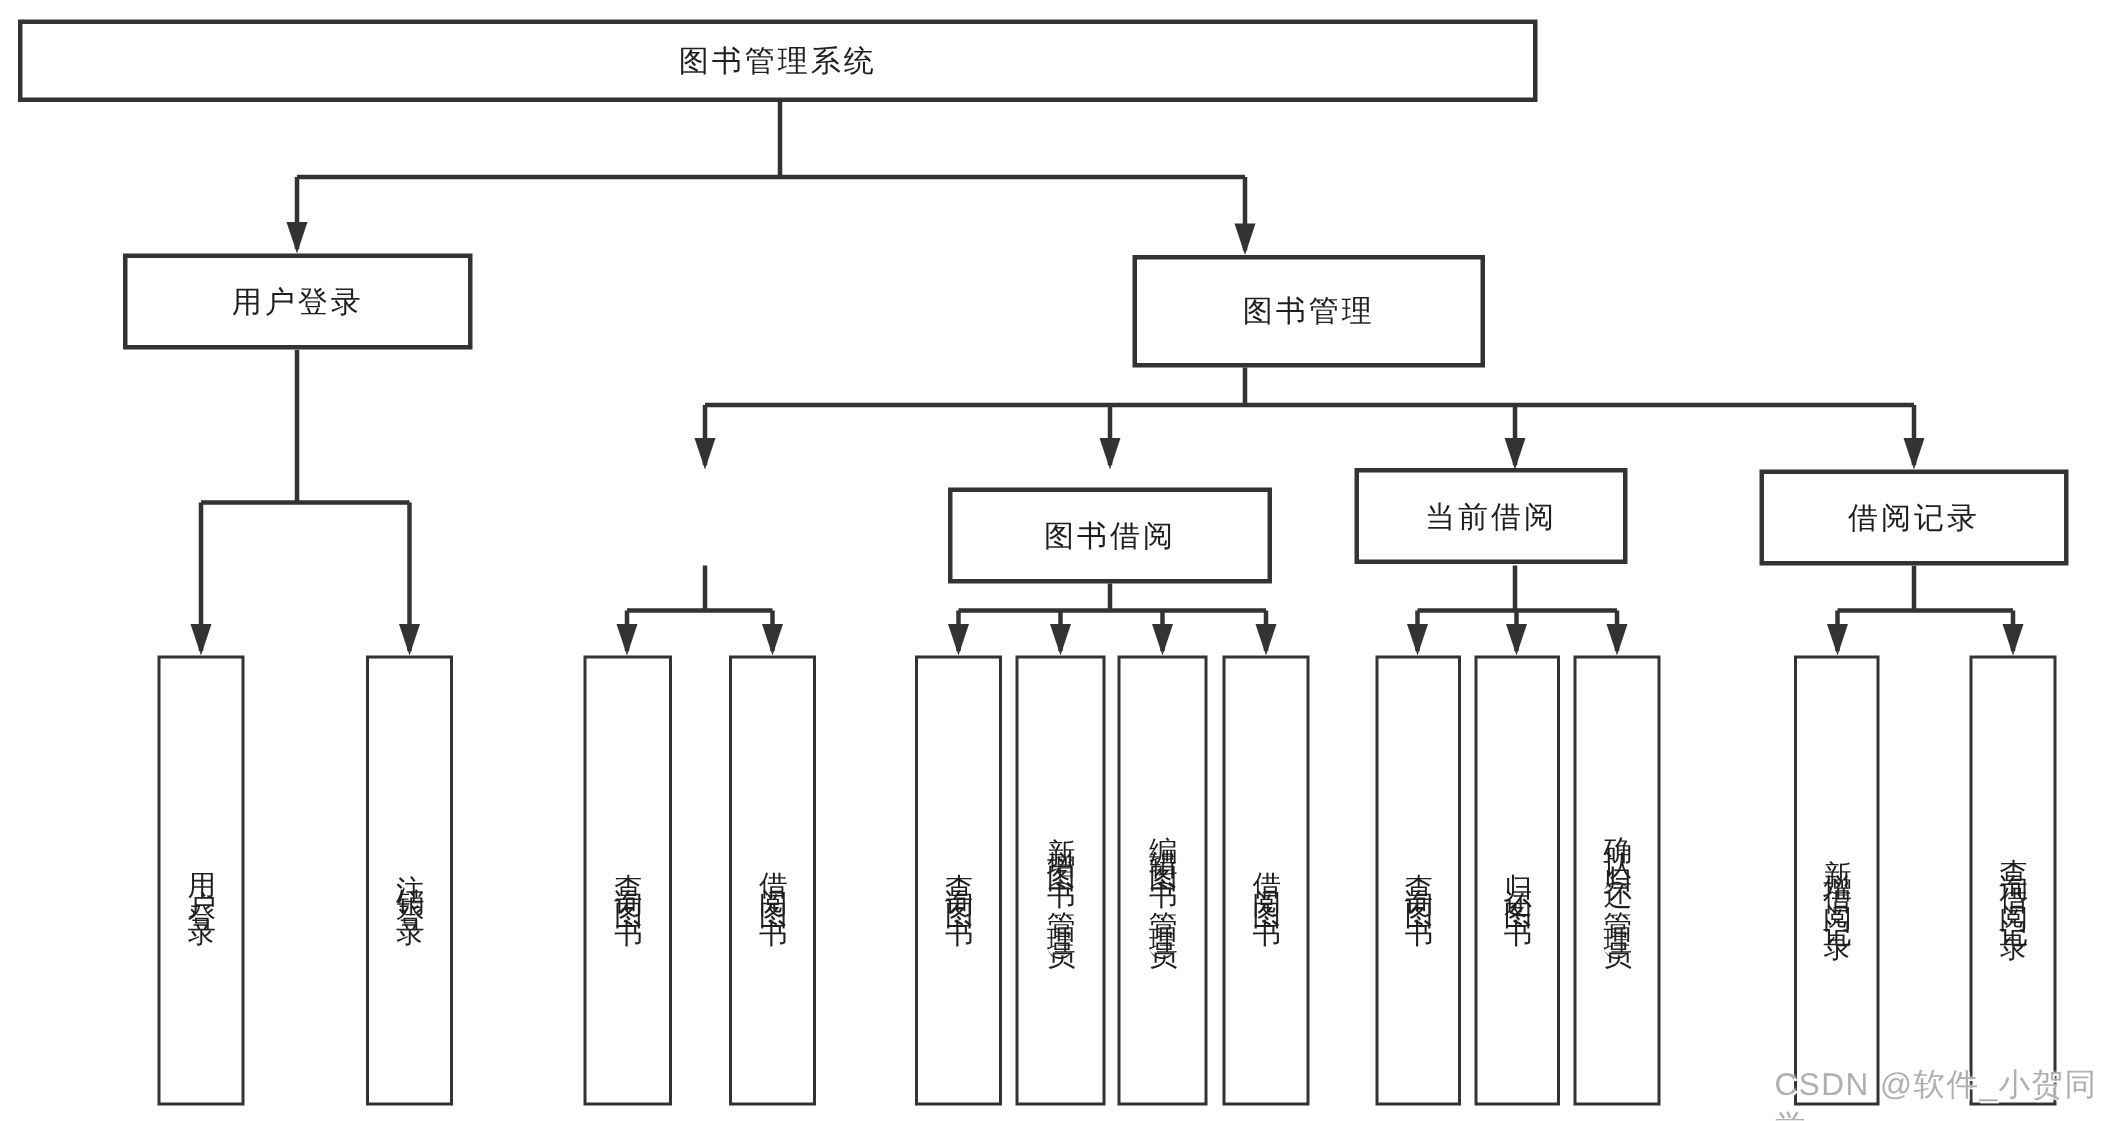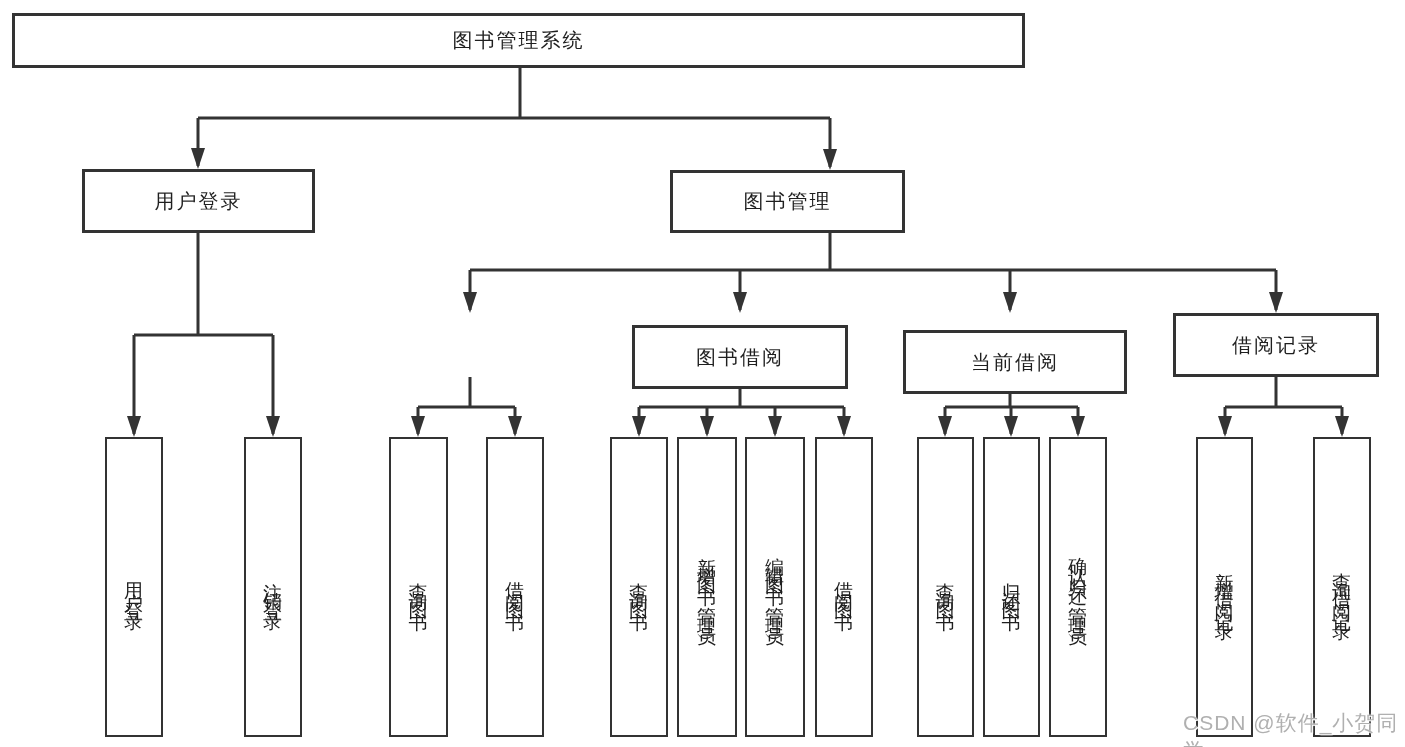--- a/index.html
+++ b/index.html
@@ -95,28 +95,28 @@
     <polygon points="1335,416 1349,416 1342,437"></polygon>
   </svg>
 
   <div class="node" style="left:12px;top:13px;width:1013px;height:55px;">
     <span>图书管理系统</span>
   </div>
 
   <div class="node" style="left:82px;top:169px;width:233px;height:64px;">
     <span>用户登录</span>
   </div>
-  <div class="node" style="left:670px;top:170px;width:235px;height:63px;">
+  <div class="node" style="left:755px;top:170px;width:235px;height:75px;">
     <span>图书管理</span>
   </div>
 
   <div class="node" style="left:632px;top:313px;width:216px;height:64px;margin-top:12px;">
     <span>图书借阅</span>
   </div>
-  <div class="node" style="left:903px;top:330px;width:224px;height:64px;">
+  <div class="node" style="left:903px;top:312px;width:182px;height:64px;">
     <span>当前借阅</span>
   </div>
   <div class="node" style="left:1173px;top:313px;width:206px;height:64px;">
     <span>借阅记录</span>
   </div>
 
   <div class="leaf" style="left:105px;width:58px;">
     <span class="vtext">用户登录</span>
   </div>
   <div class="leaf" style="left:244px;width:58px;">

